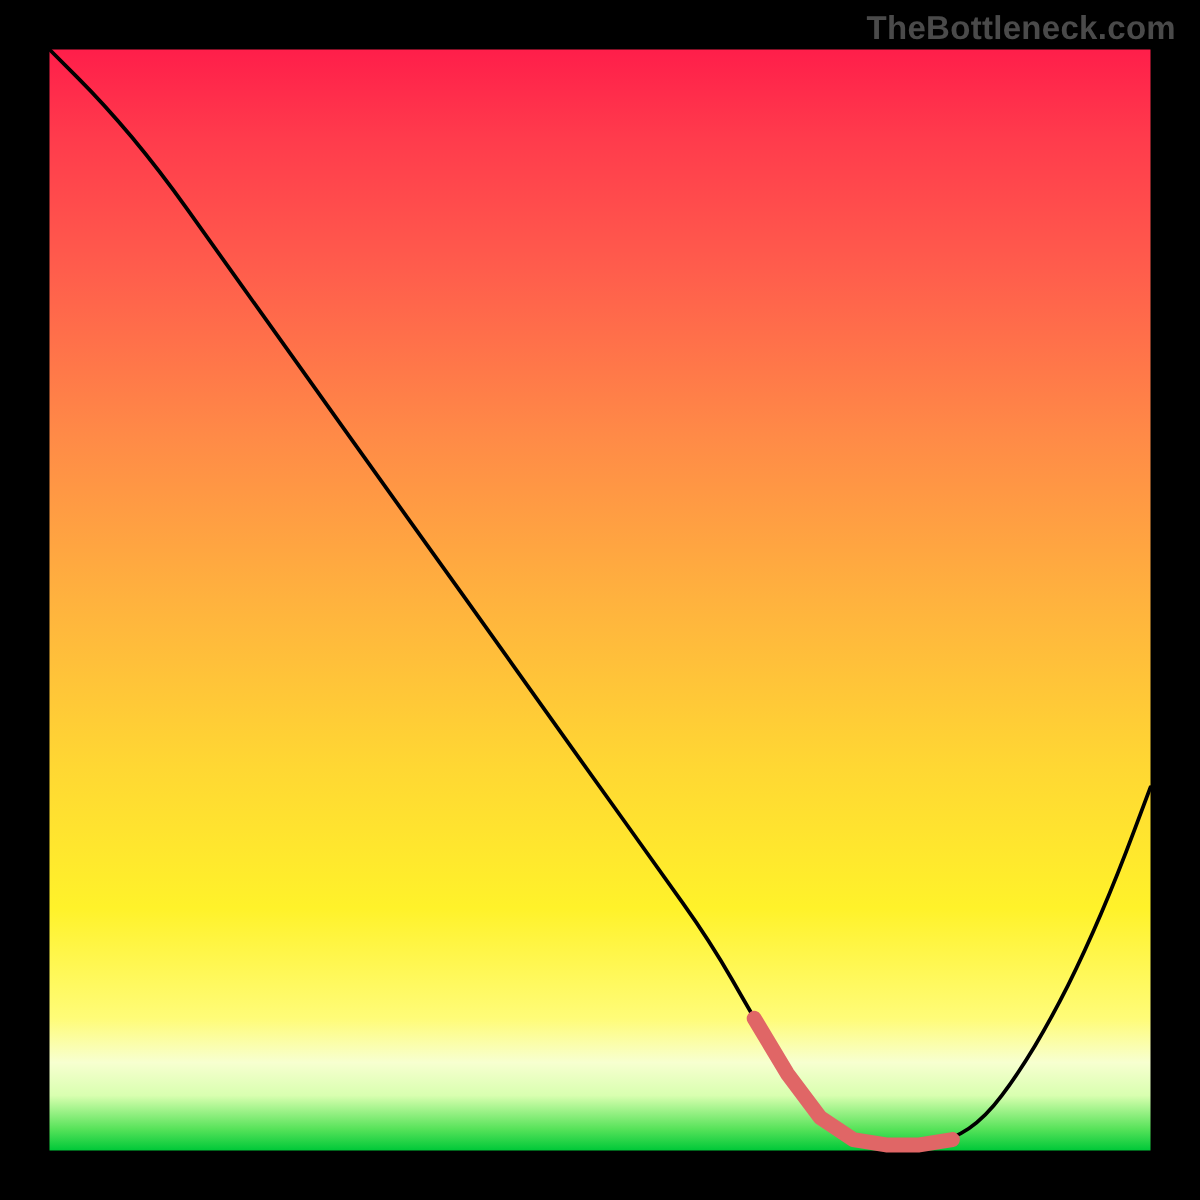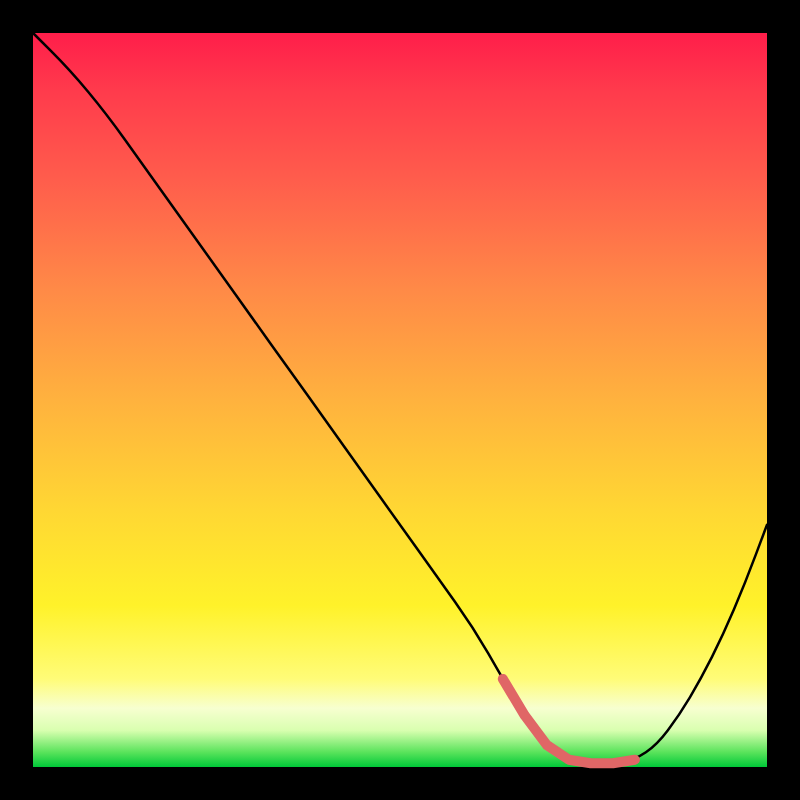--- a/index.html
+++ b/index.html
@@ -57,20 +57,21 @@
     height: 800px;
     pointer-events: none;
   }
 </style>
 </head>
 <body>
 <div class="frame">
 
   <div class="plot-area"></div>
 
+  <div class="watermark">TheBottleneck.com</div>
 
   <svg class="overlay" viewBox="0 0 800 800">
 
     <path id="curve-path" fill="none" stroke="#000000" stroke-width="2.5" stroke-linecap="round" stroke-linejoin="round" d="M 33.0 33.0 Q 33.0 33.0 51.4 51.4 Q 69.7 69.7 88.1 91.7 Q 106.4 113.7 124.8 139.4 Q 143.1 165.1 161.4 190.8 Q 179.8 216.5 198.2 242.2 Q 216.5 267.9 234.8 293.6 Q 253.2 319.3 271.5 344.9 Q 289.9 370.6 308.3 396.3 Q 326.6 422.0 345.0 447.7 Q 363.3 473.4 381.6 499.1 Q 400.0 524.8 418.4 550.5 Q 436.7 576.2 455.1 601.9 Q 473.4 627.5 488.1 653.2 Q 502.8 678.9 513.8 697.3 Q 524.8 715.6 535.8 730.3 Q 546.8 745.0 557.8 752.3 Q 568.8 759.7 579.8 761.5 Q 590.8 763.3 601.9 763.3 Q 612.9 763.3 623.9 761.5 Q 634.9 759.7 645.9 752.3 Q 656.9 745.0 667.9 730.3 Q 678.9 715.6 689.9 697.3 Q 700.9 678.9 712.0 656.9 Q 723.0 634.9 734.0 609.2 Q 745.0 583.5 756.0 554.1 T 767.0 524.8"></path>
 
     <path id="highlight-path" fill="none" stroke="#e06666" stroke-width="10" stroke-linecap="round" stroke-linejoin="round" d="M 502.8 678.9 L 524.8 715.6 L 546.8 745.0 L 568.8 759.7 L 590.8 763.3 L 612.9 763.3 L 634.9 759.7"></path>
   </svg>
 
 </div>
 

